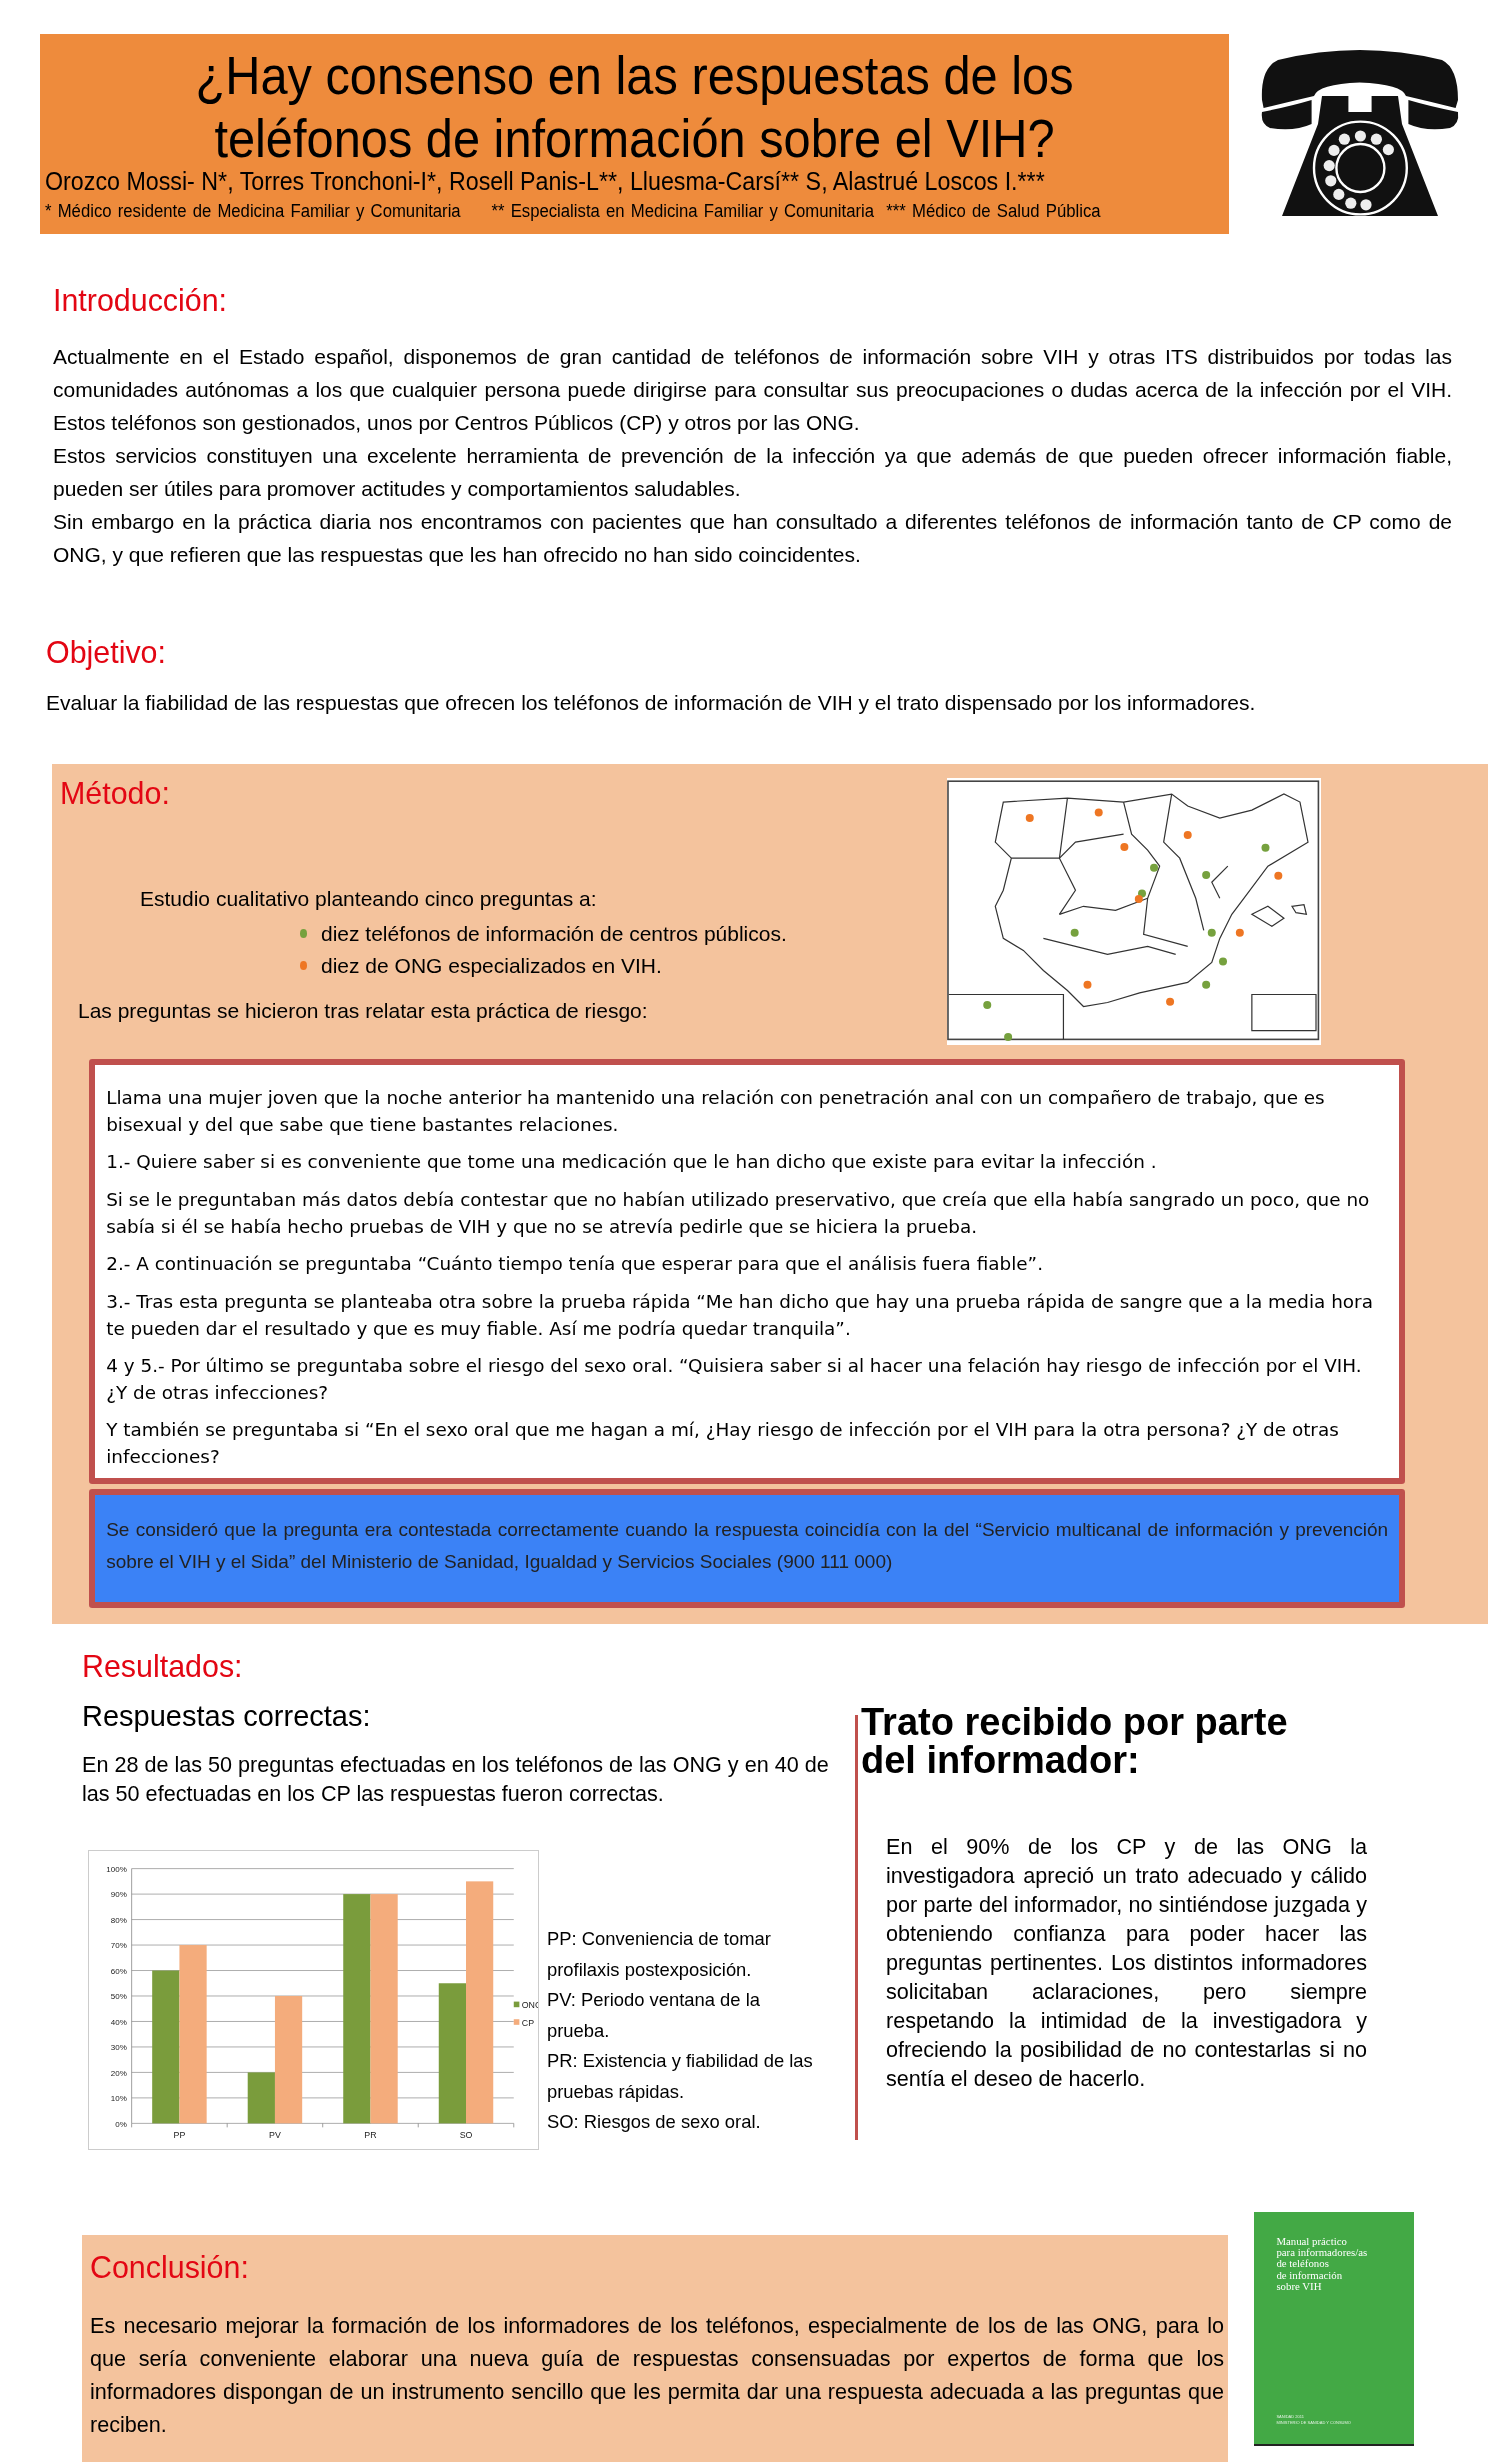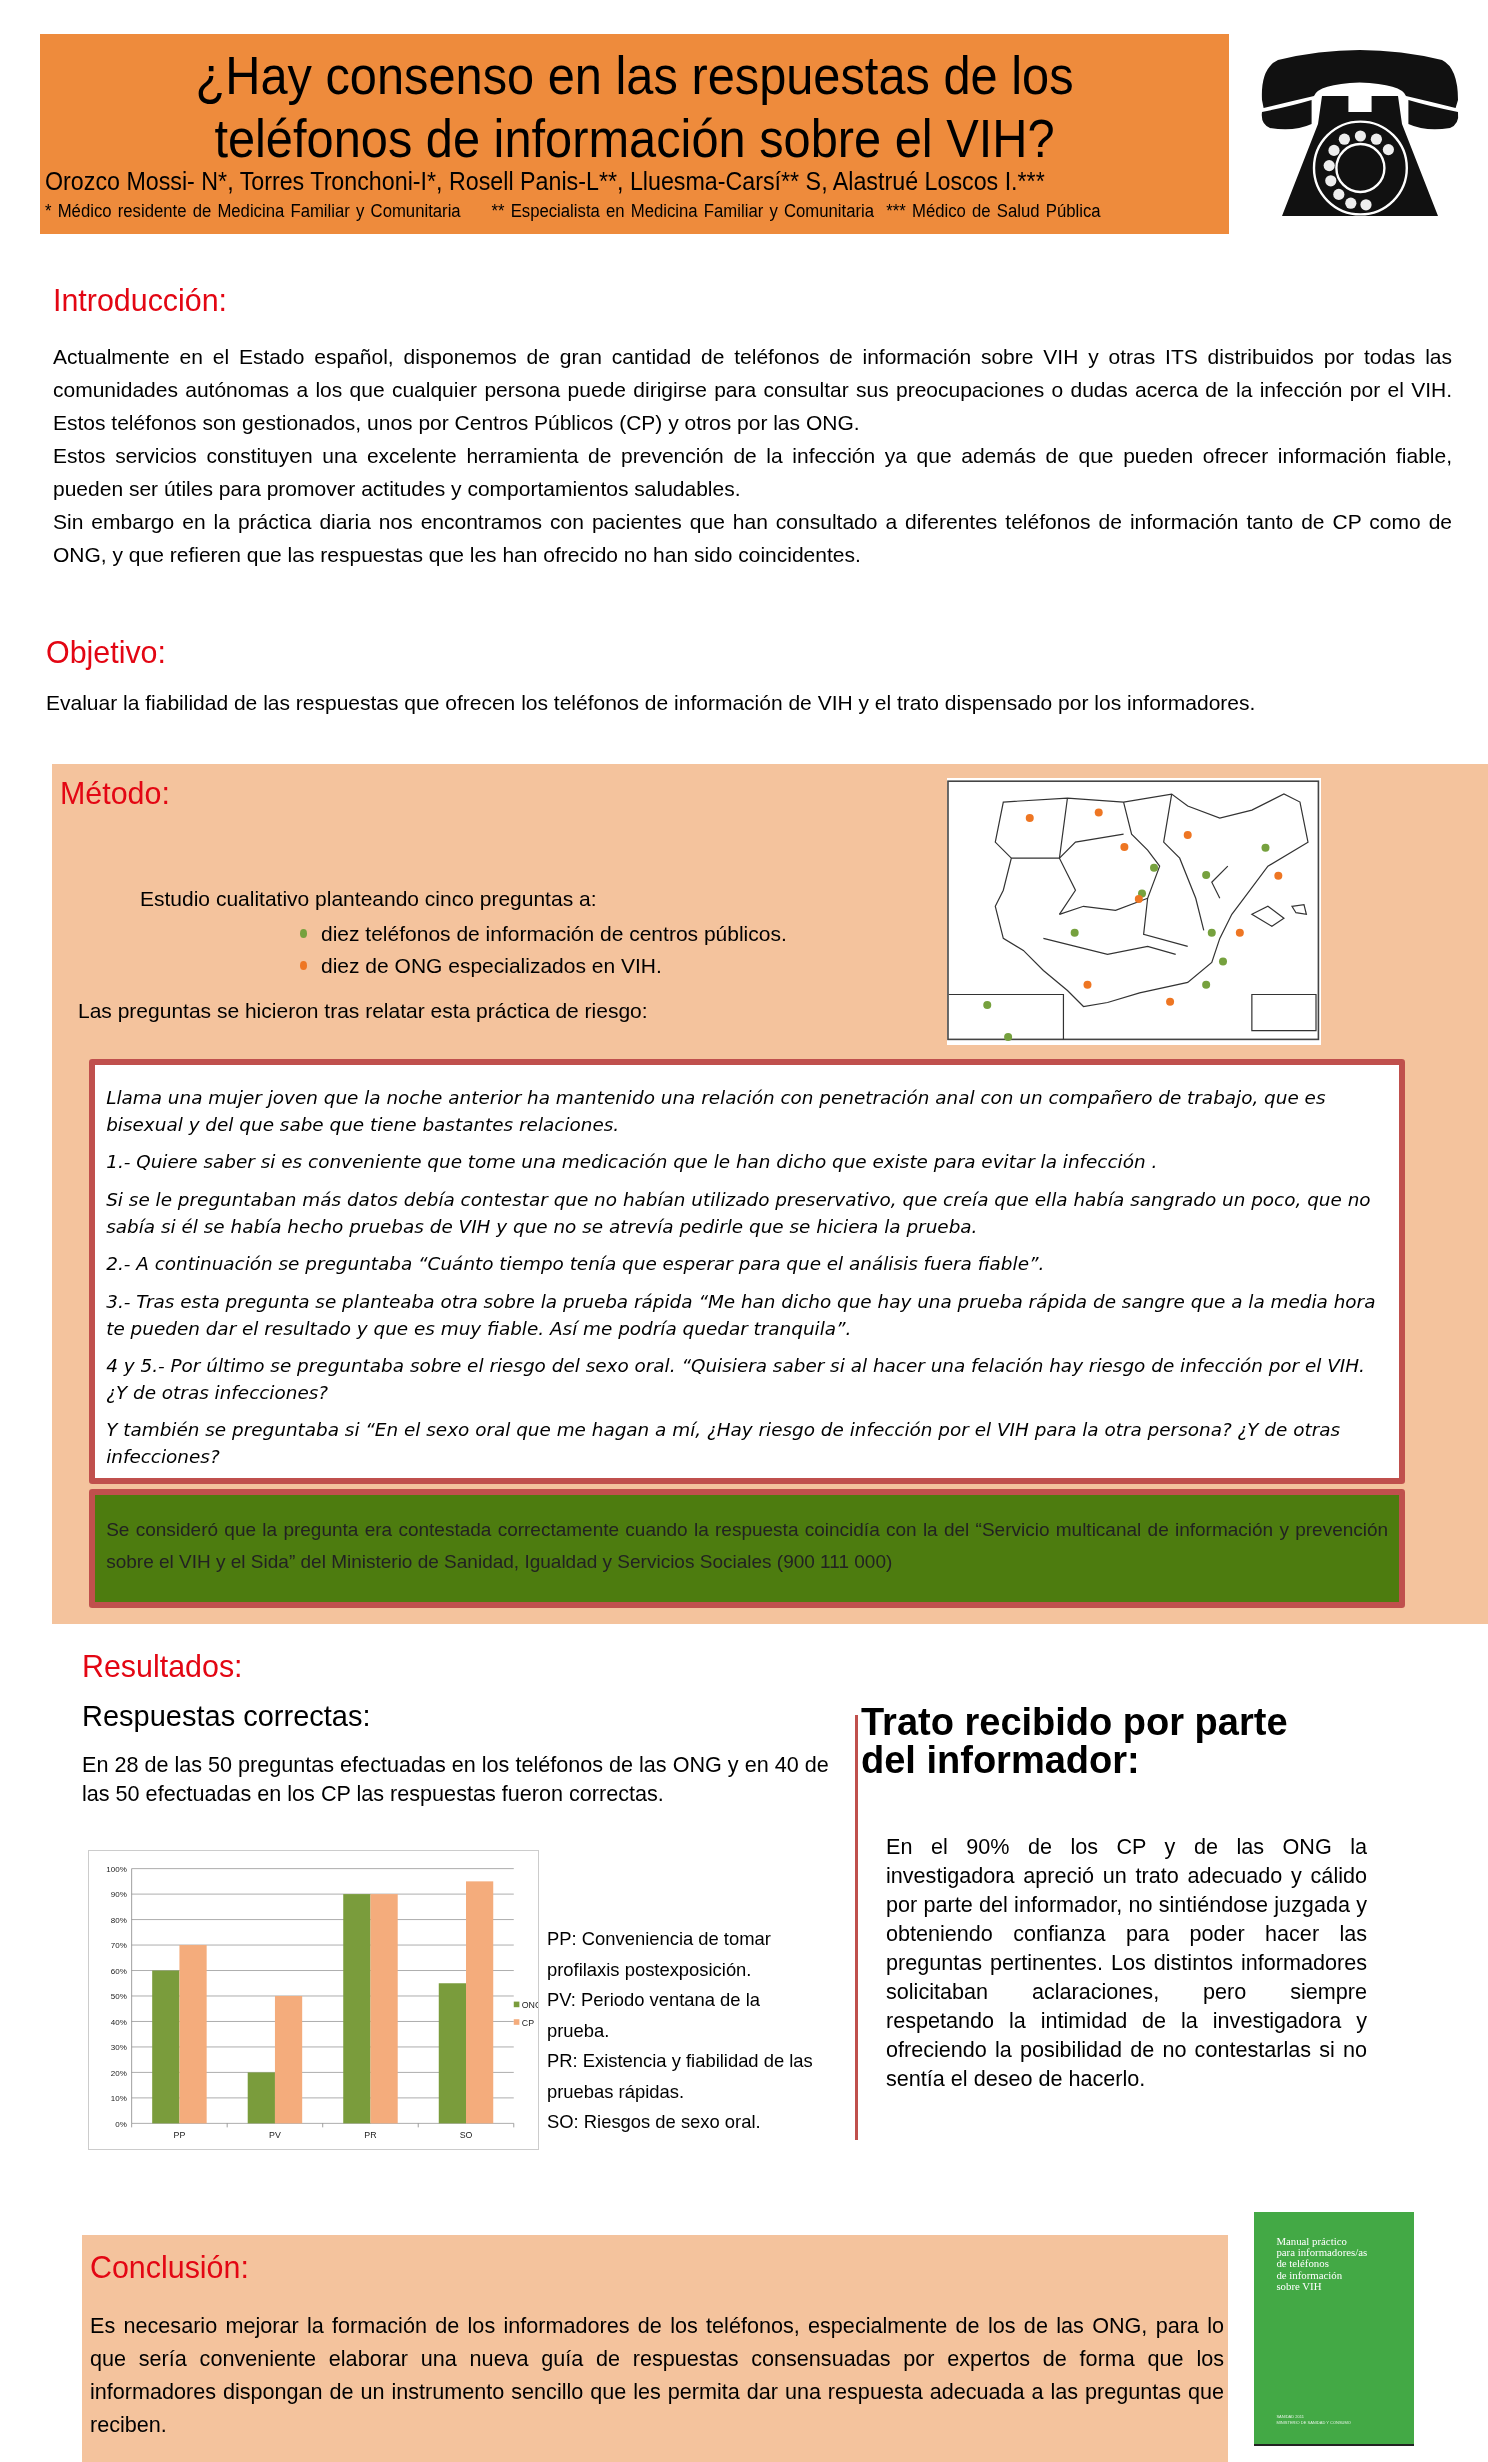--- a/index.html
+++ b/index.html
@@ -32,25 +32,25 @@
   
   #method-box { left:52px; top:764px; width:1452px; height:860px; background:#F4C39D; }
   #method-title { left:8px; top:9.6px; }
   #method-intro { left:88px; top:120px; font-size:21px; line-height:29px; }
   #method-list { left:248px; top:154px; margin:0; padding:0; list-style:none; font-size:21px; line-height:32px; }
   #method-list li { position:relative; padding-left:21px; }
   #method-list .dot { position:absolute; left:0; top:11.2px; width:7.2px; height:8.8px; border-radius:50%; }
   #method-practice { left:26px; top:232px; font-size:21px; line-height:29px; }
   #map { left:895px; top:13.6px; width:374px; height:267px; background:#fff; }
   #scenario-box { left:37px; top:295px; width:1316px; height:425px; background:#fff;
-                  border:6.4px solid #C0504D; border-radius:3.2px; box-sizing:border-box;font-style:italic; }
+                  border:6.4px solid #C0504D; border-radius:3.2px; box-sizing:border-box; }
   #scenario { left:11.2px; top:19px; width:1282px; font-family:"DejaVu Sans", sans-serif;
               font-size:18.4px; line-height:27px; }
   #scenario p { margin:0 0 10.4px 0; }
-  #criteria-box { left:37px; top:725px; width:1316px; height:119px; background:#4d7c0f;
+  #criteria-box { left:37px; top:725px; width:1316px; height:119px; background:#3b82f6;
                   border:6.4px solid #C0504D; border-radius:3.2px; box-sizing:border-box; }
   #criteria { left:11.2px; top:19px; width:1282px; font-size:19px; line-height:32px; text-align:justify; color:#222; }
 
   
   #res-title { left:82px; top:1647px; }
   #res-sub { left:82px; top:1699px; font-size:29px; line-height:35px; }
   #res-text { left:82px; top:1750px; width:769px; font-size:21.6px; line-height:29px; }
   #chart { left:88px; top:1850px; width:449px; height:298px; background:#fff; border:0.8px solid #ccc; }
   #chart-legend-defs { left:547px; top:1924px; width:277px; font-size:18.4px; line-height:30.5px; }
   #chart-legend-defs p { margin:0; }

